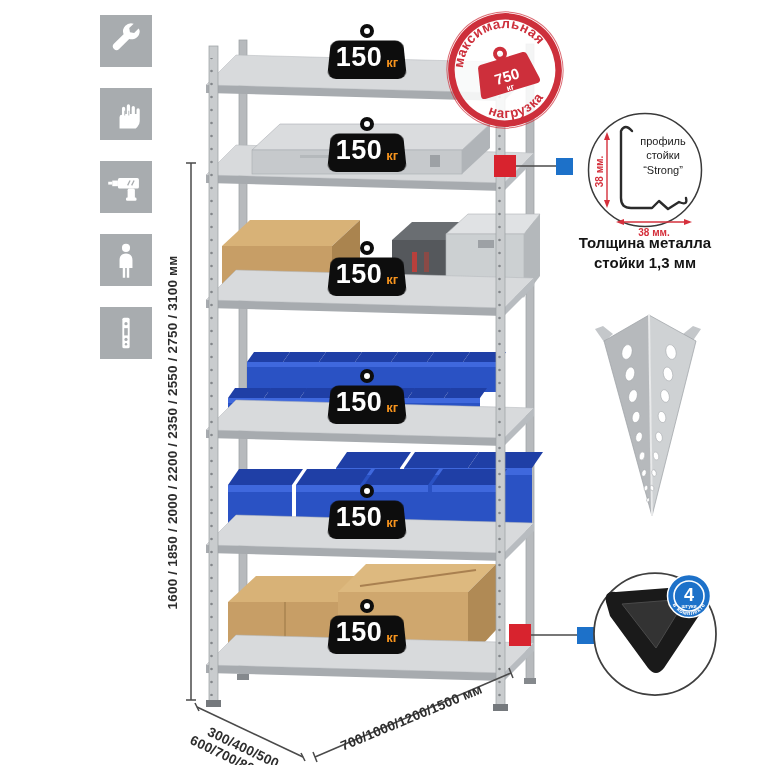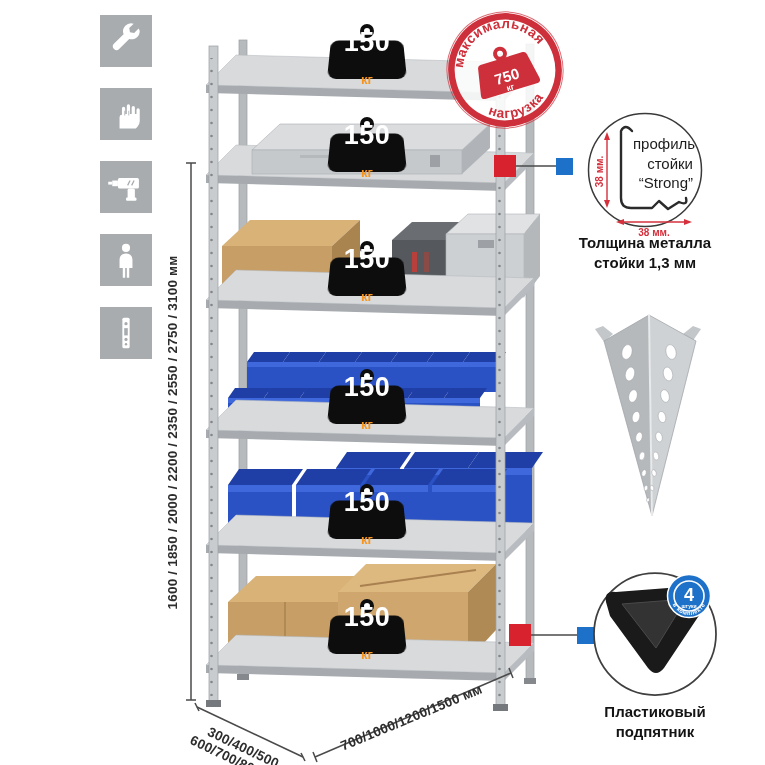--- a/index.html
+++ b/index.html
@@ -20,26 +20,26 @@
   .depth-label{left:186px;top:712px;width:134px;transform:rotate(25.5deg);transform-origin:0 0;line-height:1.12;}
   .width-label{left:318px;top:748px;width:196px;transform:rotate(-22.5deg);transform-origin:0 0;}
 
   
   .weight-badge{position:absolute;left:324px;width:86px;height:55px;z-index:3;}
   .wb-ring{position:absolute;top:0;left:50%;transform:translateX(-50%);width:14px;height:14px;
            border:4.5px solid #0d0d0d;border-radius:50%;box-sizing:border-box;background:#fff;}
   .wb-shape{position:absolute;top:11px;left:3px;width:80px;height:44px;background:#0d0d0d;border-radius:9px;
             transform:perspective(90px) rotateX(13deg);transform-origin:50% 100%;}
   .wb-text{position:absolute;top:11px;left:0;width:86px;height:44px;display:flex;align-items:center;
-           justify-content:center;gap:4px;flex-direction:column;}
+           justify-content:center;gap:4px;}
   .wb-text b{color:#fff;font-size:27px;letter-spacing:.5px;}
   .wb-text i{color:#f7941e;font-style:normal;font-weight:700;font-size:13px;margin-top:10px;}
 
   
-  .profile-label{left:633px;top:134px;width:60px;font-size:15px;line-height:1.3;text-align:right;color:#1c1c1c;}
+  .profile-label{left:633px;top:134px;width:60px;font-size:11px;line-height:1.3;text-align:center;color:#1c1c1c;}
   .red-dim{font-size:10px;font-weight:700;color:#d5303c;text-align:center;white-space:nowrap;}
   .red-dim-v{left:569px;top:166px;width:60px;transform:rotate(-90deg);}
   .red-dim-h{left:617px;top:227px;width:74px;}
   .caption{font-size:15px;font-weight:700;line-height:1.35;text-align:center;color:#141414;}
   .caption-thickness{left:568px;top:233px;width:154px;}
   .caption-foot{left:580px;top:702px;width:150px;}
 </style>
 </head>
 <body>
 
@@ -371,15 +371,14 @@
   <div class="dim-label depth-label txt">
     <div>300/400/500</div>
     <div>600/700/800 мм</div>
   </div>
   <div class="dim-label width-label txt">700/1000/1200/1500 мм</div>
 
   <div class="txt profile-label">профиль стойки “Strong”</div>
   <div class="txt red-dim red-dim-v">38 мм.</div>
   <div class="txt red-dim red-dim-h">38 мм.</div>
   <div class="txt caption caption-thickness">Толщина металла стойки 1,3 мм</div>
-  <div class="txt caption caption-foot">Пластиковый подпятник</div>
 
 </div>
 
 </body></html>

